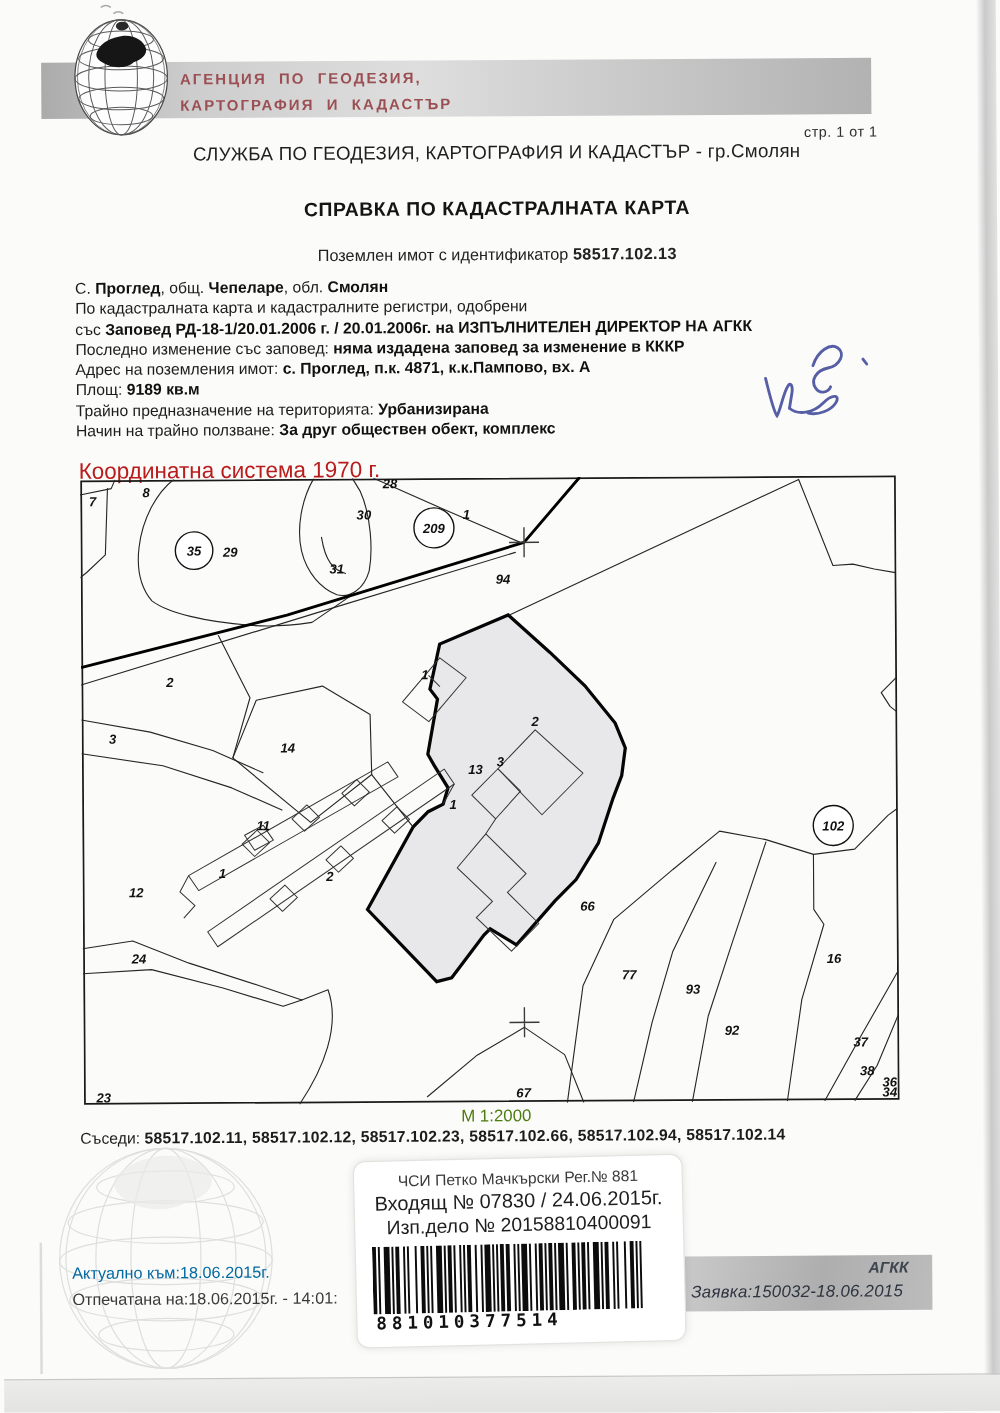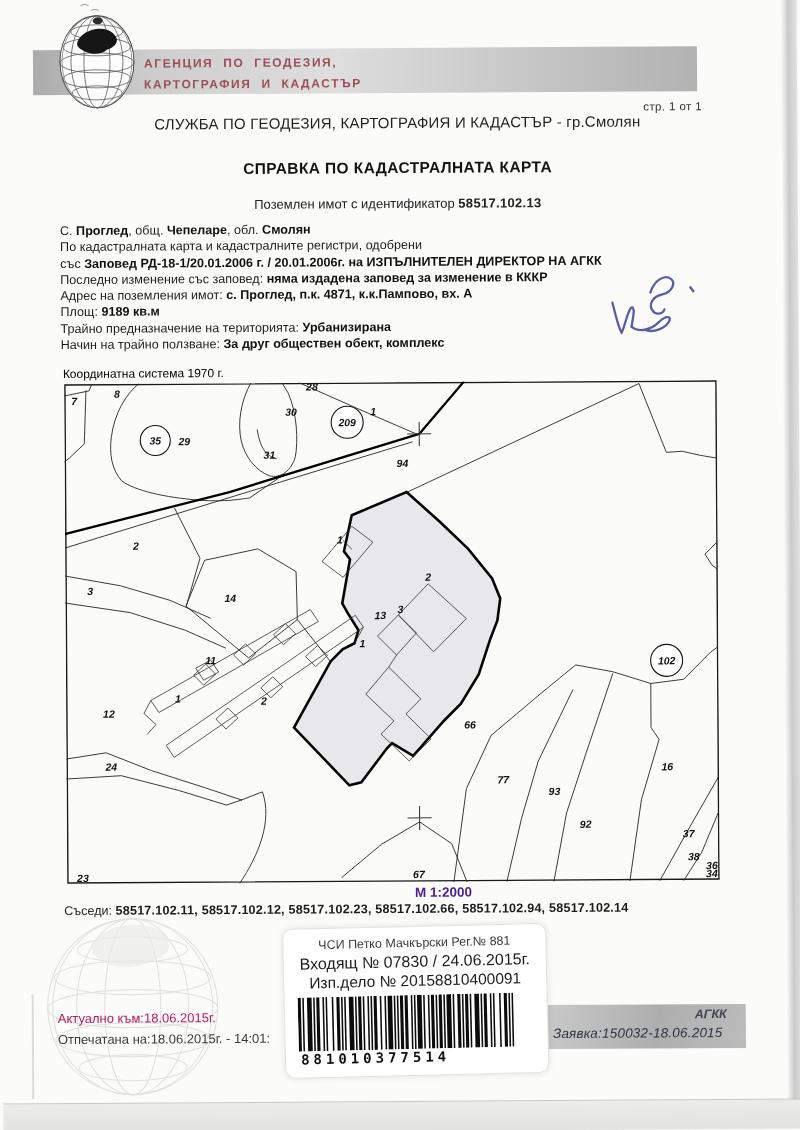--- a/index.html
+++ b/index.html
@@ -17,29 +17,29 @@
   .page-num{left:646px;top:102px;font-size:11.5px;color:#2f2f2f;letter-spacing:0.4px;}
 
   .title-office{left:0;top:114px;width:800px;text-align:center;font-size:15px;color:#1f1f1f;letter-spacing:0.2px;}
   .title-doc{left:0;top:159px;width:800px;text-align:center;font-size:15.5px;font-weight:700;letter-spacing:0.4px;color:#141414;}
   .title-parcel{left:0;top:196px;width:800px;text-align:center;font-size:13px;color:#222;}
   .title-parcel b{letter-spacing:0.3px;}
 
   .details{left:62px;top:221px;width:660px;font-size:12.6px;line-height:16.3px;color:#1c1c1c;}
   .details b{color:#111;}
 
-  .coord-label{left:64px;top:365px;font-size:12px;color:#000000;}
+  .coord-label{left:64px;top:365px;font-size:18px;color:#b91c1c;}
   .map-wrap{left:65px;top:382px;width:653px;height:501px;}
-  .map-scale{left:320px;top:885px;width:150px;text-align:right;font-size:13.5px;font-weight:700;color:#4c1d95;}
+  .map-scale{left:320px;top:885px;width:150px;text-align:center;font-size:13.5px;font-weight:400;color:#4d7c0f;}
   .neighbors{left:62px;top:902px;font-size:12.6px;color:#1c1c1c;}
   .neighbors b{letter-spacing:0.2px;}
 
   .sig{left:600px;top:272px;width:115px;height:85px;}
 
-  .footer-left1{left:55px;top:1009px;font-size:13px;color:#be185d;}
+  .footer-left1{left:55px;top:1009px;font-size:13px;color:#0369a1;}
   .footer-left2{left:55px;top:1030px;font-size:13px;color:#3a3a3a;}
   .footer-bar{left:545px;top:1006px;width:198px;height:44px;
     background:linear-gradient(100deg,#c9c9c9,#aeaeae 55%,#bcbcbc);}
   .agkk{position:absolute;right:19px;top:3px;font-style:italic;font-size:12.5px;font-weight:600;color:#3f4650;}
   .request{position:absolute;left:5px;top:21px;font-style:italic;font-size:13.5px;color:#2e3540;letter-spacing:0.2px;}
 
   .stamp{left:281px;top:926px;width:262px;height:148px;background:#fff;border:1px solid #e3e3e0;
     border-radius:10px;box-shadow:0 0 7px rgba(0,0,0,0.10);transform:rotate(-1deg);}
   .stamp-line1{margin-top:9px;text-align:center;font-size:12.5px;color:#3a3a3a;}
   .stamp-line2{text-align:center;font-size:16px;color:#1e1e1e;margin-top:3px;}

